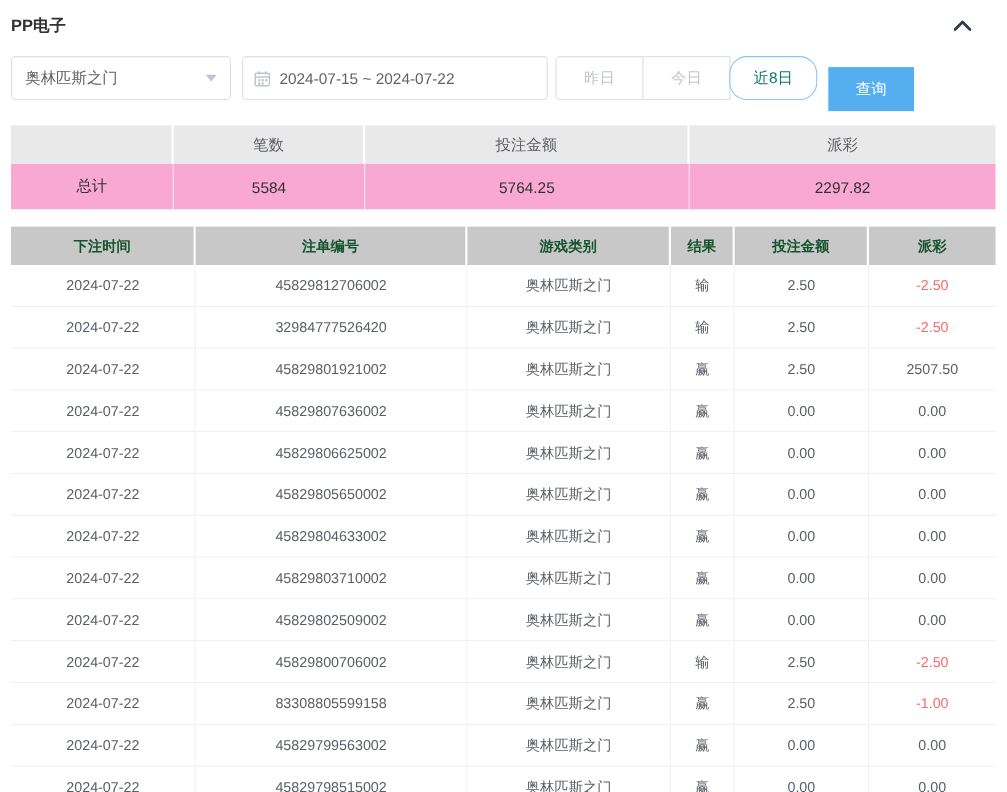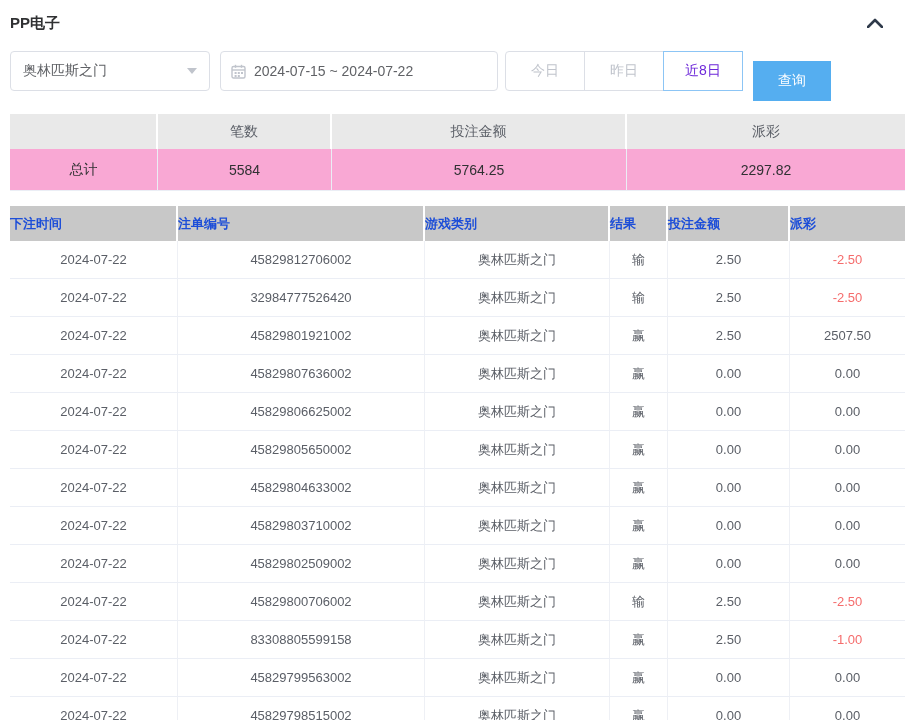--- a/index.html
+++ b/index.html
@@ -45,21 +45,21 @@
 
   .quick-group { display:flex; margin-left:7px; }
   .quick-btn {
     width:80px; height:40px; background:#fff; border:1px solid #dcdfe6;
     font-size:14px; color:#c0c4cc; cursor:pointer; margin-left:-1px;
     font-family:inherit; position:relative;
   }
   .quick-btn:first-child { margin-left:0; border-radius:4px 0 0 4px; }
   .quick-btn:last-child { border-radius:0 4px 4px 0; }
   .quick-btn.active {
-    color:#6d28d9; border-color:#8cc5f5; z-index:2; border-radius:0;
+    color:#0f766e; border-color:#8cc5f5; z-index:2; border-radius:16px;
   }
   .query-btn {
     width:78px; height:40px; margin-left:10px; border:none; border-radius:0;
     background:#55aef0; color:#ffffff; font-size:14px; cursor:pointer;
     font-family:inherit;
     margin-top:20px;
   }
 
   
   table { border-collapse:separate; border-spacing:0; table-layout:fixed; }
@@ -72,21 +72,21 @@
   .summary-table td {
     height:42px; font-size:14px; color:#303133; text-align:center;
     background:#f9a8d4; border-right:1px solid #ebeef5; border-bottom:1px solid #ebeef5;
   }
   .summary-table td:last-child { border-right:none; }
 
   
   .bet-table { width:895px; margin-top:15px; }
   .bet-table th {
     background:#c8c8c8; height:35px; font-size:13px; font-weight:bold;
-    color:#1d4ed8; text-align:left; border-right:2px solid #ffffff;
+    color:#14532d; text-align:center; border-right:2px solid #ffffff;
   }
   .bet-table th:last-child { border-right:none; }
   .bet-table td {
     height:38px; font-size:13px; color:#5a5e66; text-align:center;
     background:#fff; border-right:1px solid #eef0f5; border-bottom:1px solid #ebeef5;
   }
   .bet-table td:last-child { border-right:none; }
   .bet-table td.neg { color:#f56c6c; }
 
   .icon-svg { display:block; }
@@ -120,22 +120,22 @@
         <rect x="3.6" y="8" width="2" height="2" fill="#c0c4cc"></rect>
         <rect x="6.8" y="8" width="2" height="2" fill="#c0c4cc"></rect>
         <rect x="10" y="8" width="2" height="2" fill="#c0c4cc"></rect>
         <rect x="3.6" y="11" width="2" height="2" fill="#c0c4cc"></rect>
         <rect x="6.8" y="11" width="2" height="2" fill="#c0c4cc"></rect>
       </svg>
       <span class="date-text">2024-07-15 ~ 2024-07-22</span>
     </div>
 
     <div class="quick-group">
+      <button class="quick-btn">昨日</button>
       <button class="quick-btn">今日</button>
-      <button class="quick-btn">昨日</button>
       <button class="quick-btn active">近8日</button>
     </div>
 
     <button class="query-btn">查询</button>
   </div>
 
   <table class="summary-table">
     <colgroup>
         <col style="width:148px">
         <col style="width:174px">

